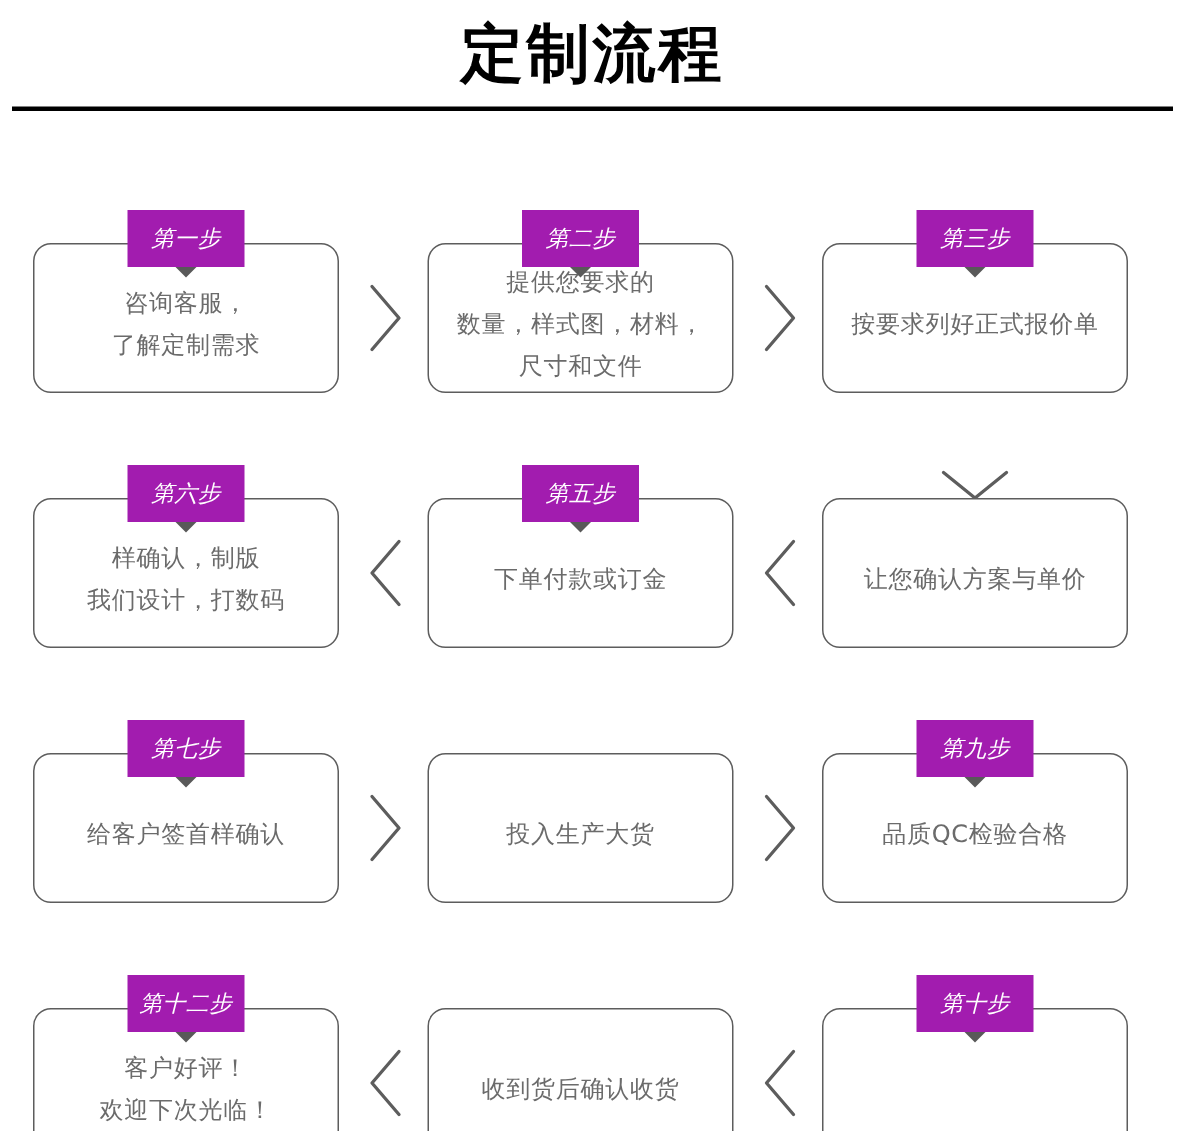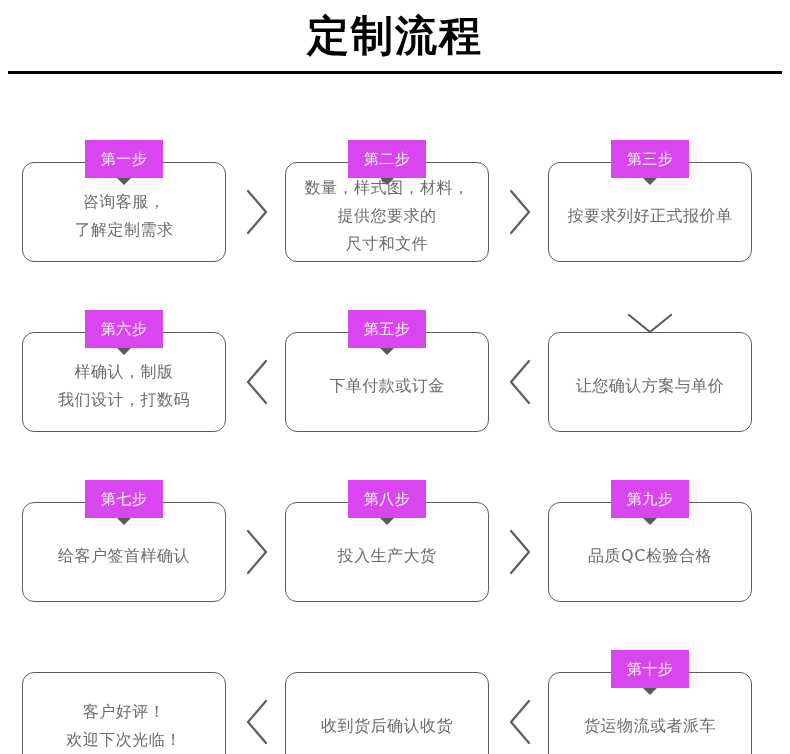--- a/index.html
+++ b/index.html
@@ -104,29 +104,30 @@
   .box-text .line { white-space: nowrap; }
 
   
   .step-badge {
     position: absolute;
     top: -22px;
     left: 50%;
     transform: translateX(-50%);
     min-width: 62px;
     height: 38px;
-    background: #d946ef;
+    background: #a21caf;
     color: #ffffff;
     font-size: 15px;
     line-height: 38px;
     text-align: center;
     padding: 0 8px;
     white-space: nowrap;
     letter-spacing: 0.5px;
     z-index: 5;
+    font-style: italic;
   }
   .step-badge::after {
     content: "";
     position: absolute;
     left: 50%;
     top: 38px;
     transform: translateX(-50%);
     width: 0;
     height: 0;
     border-left: 7px solid transparent;
@@ -178,22 +179,22 @@
 
     <div class="chev h-1">
       <svg width="34" height="54" viewBox="0 0 34 54">
           <polyline points="8,6 26,27 8,48" fill="none" stroke="#5d5d5d" stroke-width="2.2" stroke-linecap="round" stroke-linejoin="round"></polyline>
         </svg>
     </div>
 
     <div class="cell col-2">
       <div class="step-box"></div>
       <div class="box-text">
+        <span class="line">提供您要求的</span>
         <span class="line">数量，样式图，材料，</span>
-        <span class="line">提供您要求的</span>
         <span class="line">尺寸和文件</span>
       </div>
       <div class="step-badge">第二步</div>
     </div>
 
     <div class="chev h-2">
       <svg width="34" height="54" viewBox="0 0 34 54">
           <polyline points="8,6 26,27 8,48" fill="none" stroke="#5d5d5d" stroke-width="2.2" stroke-linecap="round" stroke-linejoin="round"></polyline>
         </svg>
     </div>
@@ -272,21 +273,20 @@
       <svg width="34" height="54" viewBox="0 0 34 54">
           <polyline points="8,6 26,27 8,48" fill="none" stroke="#5d5d5d" stroke-width="2.2" stroke-linecap="round" stroke-linejoin="round"></polyline>
         </svg>
     </div>
 
     <div class="cell col-2">
       <div class="step-box"></div>
       <div class="box-text">
         <span class="line">投入生产大货</span>
       </div>
-      <div class="step-badge">第八步</div>
     </div>
 
     <div class="chev h-2">
       <svg width="34" height="54" viewBox="0 0 34 54">
           <polyline points="8,6 26,27 8,48" fill="none" stroke="#5d5d5d" stroke-width="2.2" stroke-linecap="round" stroke-linejoin="round"></polyline>
         </svg>
     </div>
 
     <div class="cell col-3">
       <div class="step-box"></div>
@@ -304,20 +304,21 @@
   </div>
 
   <div class="row row-4">
 
     <div class="cell col-1">
       <div class="step-box"></div>
       <div class="box-text">
         <span class="line">客户好评！</span>
         <span class="line">欢迎下次光临！</span>
       </div>
+      <div class="step-badge">第十二步</div>
     </div>
 
     <div class="chev h-1">
       <svg width="34" height="54" viewBox="0 0 34 54">
           <polyline points="26,6 8,27 26,48" fill="none" stroke="#5d5d5d" stroke-width="2.2" stroke-linecap="round" stroke-linejoin="round"></polyline>
         </svg>
     </div>
 
     <div class="cell col-2">
       <div class="step-box"></div>
@@ -328,19 +329,18 @@
 
     <div class="chev h-2">
       <svg width="34" height="54" viewBox="0 0 34 54">
           <polyline points="26,6 8,27 26,48" fill="none" stroke="#5d5d5d" stroke-width="2.2" stroke-linecap="round" stroke-linejoin="round"></polyline>
         </svg>
     </div>
 
     <div class="cell col-3">
       <div class="step-box"></div>
       <div class="box-text">
-        <span class="line">货运物流或者派车</span>
       </div>
       <div class="step-badge">第十步</div>
     </div>
   </div>
 
 </div>
 
 </body></html>

